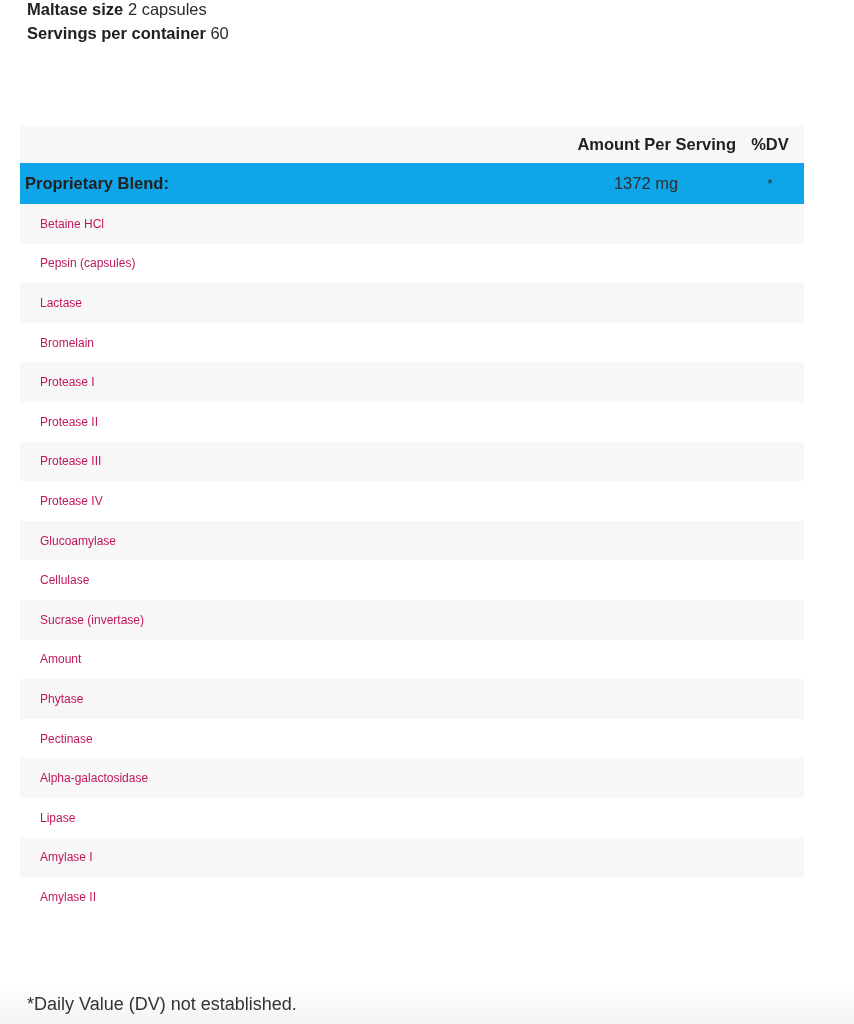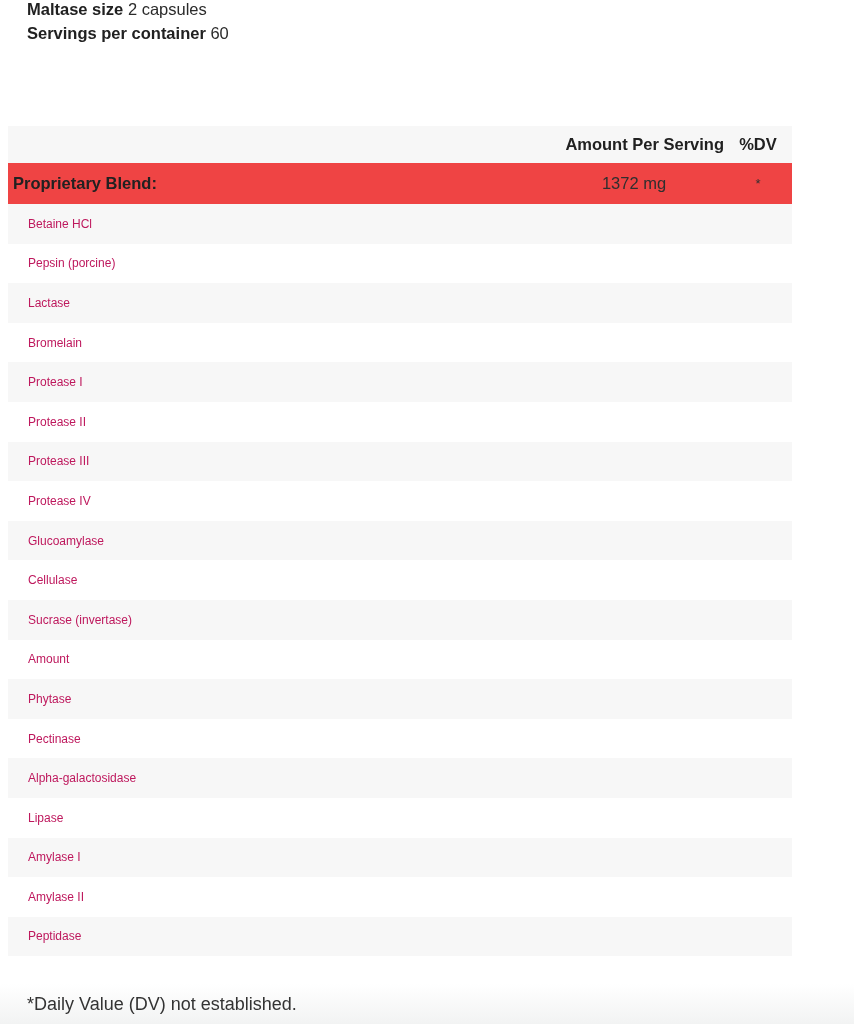--- a/index.html
+++ b/index.html
@@ -17,41 +17,41 @@
     font-size: 16.5px;
     line-height: 24px;
     color: #2b2b2b;
   }
   .serving-line { white-space: nowrap; }
   .serving-label { font-weight: bold; color: #212121; }
   .serving-value { font-weight: normal; color: #2b2b2b; }
 
   .facts-table {
     position: absolute;
-    left: 8px; top: 126px;
+    left: 20px; top: 126px;
     width: 784px;
   }
   .t-row {
     display: grid;
     grid-template-columns: 1fr 180px 68px;
     align-items: center;
   }
   .header-row {
     height: 37px;
     background: #f7f7f7;
     font-weight: bold;
     color: #212121;
     font-size: 16.5px;
   }
   .col-amount { text-align: right; }
   .col-dv { text-align: center; }
 
   .blend-row {
     height: 41px;
-    background: #ef4444;
+    background: #0ea5e9;
     font-size: 16.5px;
   }
   .blend-name {
     font-weight: bold;
     color: #212121;
     padding-left: 5px;
   }
   .blend-amount { text-align: center; color: #2f2f2f; font-weight: normal; }
   .blend-dv { text-align: center; color: #2f2f2f; font-size: 13px; }
 
@@ -100,21 +100,21 @@
     <div class="col-dv blend-dv">*</div>
   </div>
 
   <div class="ingredient-rows">
     <div class="t-row">
         <div class="ing-name">Betaine HCl</div>
         <div class="col-amount"></div>
         <div class="col-dv"></div>
       </div>
     <div class="t-row">
-        <div class="ing-name">Pepsin (porcine)</div>
+        <div class="ing-name">Pepsin (capsules)</div>
         <div class="col-amount"></div>
         <div class="col-dv"></div>
       </div>
     <div class="t-row">
         <div class="ing-name">Lactase</div>
         <div class="col-amount"></div>
         <div class="col-dv"></div>
       </div>
     <div class="t-row">
         <div class="ing-name">Bromelain</div>
@@ -181,25 +181,20 @@
         <div class="col-amount"></div>
         <div class="col-dv"></div>
       </div>
     <div class="t-row">
         <div class="ing-name">Amylase I</div>
         <div class="col-amount"></div>
         <div class="col-dv"></div>
       </div>
     <div class="t-row">
         <div class="ing-name">Amylase II</div>
-        <div class="col-amount"></div>
-        <div class="col-dv"></div>
-      </div>
-    <div class="t-row">
-        <div class="ing-name">Peptidase</div>
         <div class="col-amount"></div>
         <div class="col-dv"></div>
       </div>
   </div>
 
 </div>
 
 <div class="footer-band"></div>
 <div class="footnote">*Daily Value (DV) not established.</div>
 

